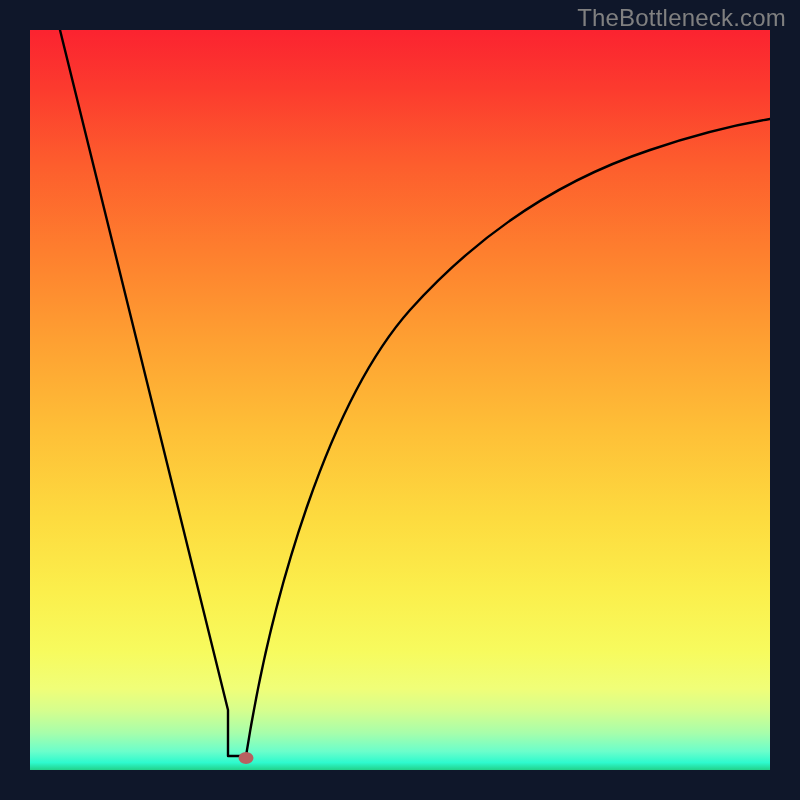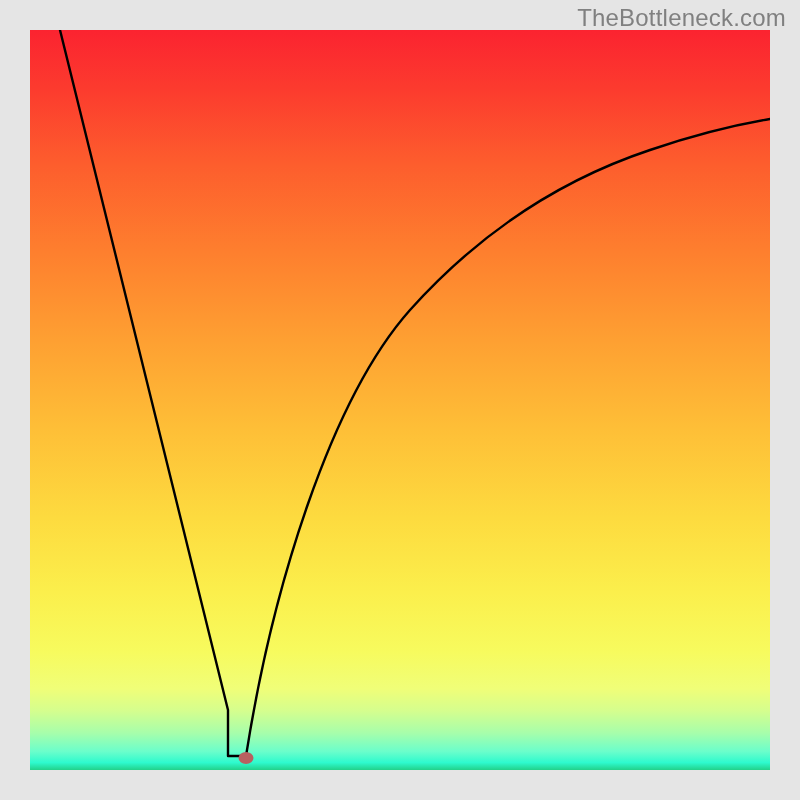--- a/index.html
+++ b/index.html
@@ -8,21 +8,21 @@
     width: 800px;
     height: 800px;
     background: #000;
     font-family: Arial, Helvetica, sans-serif;
     overflow: hidden;
   }
   .frame {
     position: relative;
     width: 800px;
     height: 800px;
-    background: #e5e5e5;
+    background: #0f172a;
   }
   .attribution {
     position: absolute;
     top: 4px;
     right: 14px;
     color: #808080;
     font-size: 24px;
     font-weight: normal;
     letter-spacing: 0.2px;
   }

